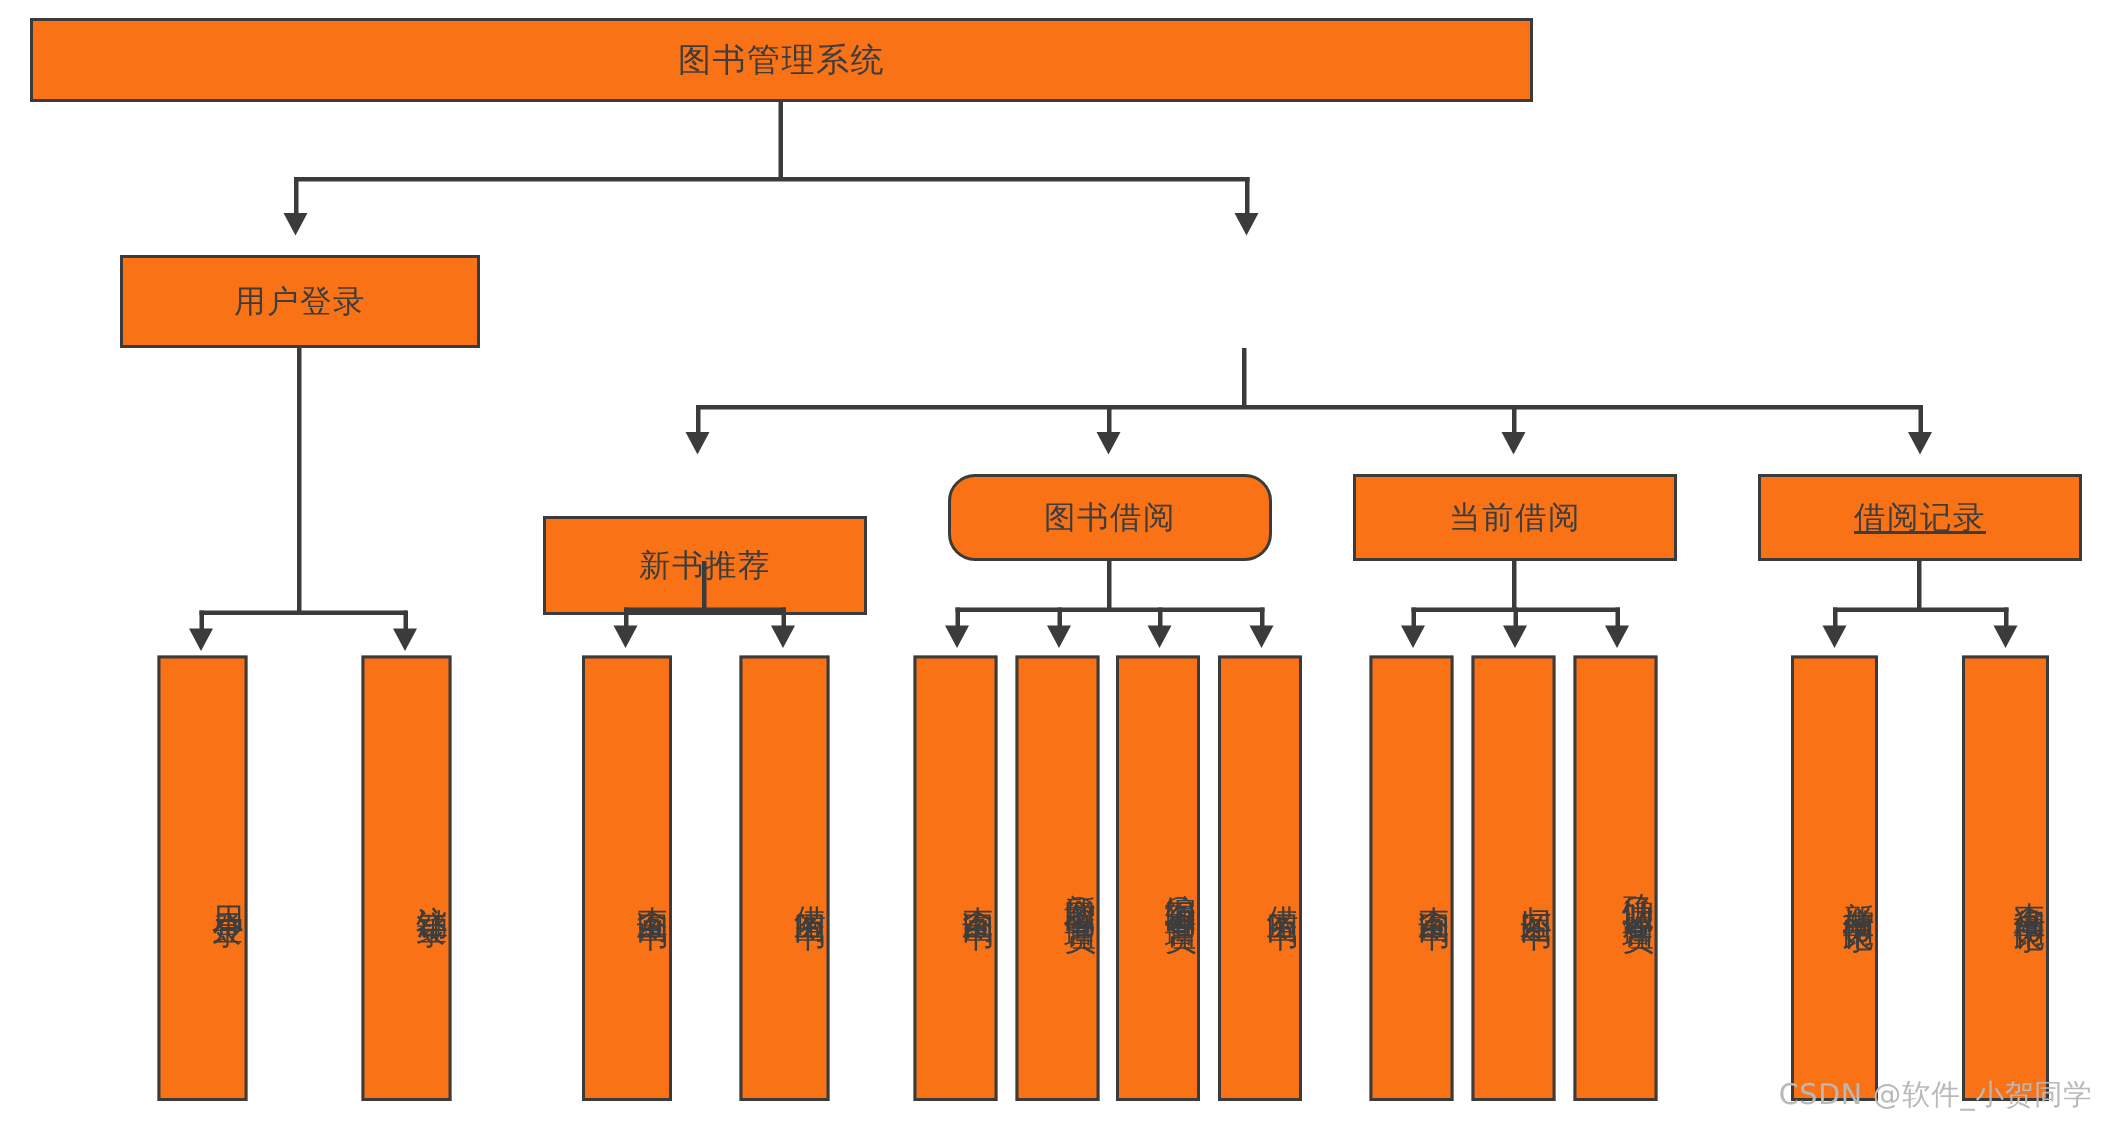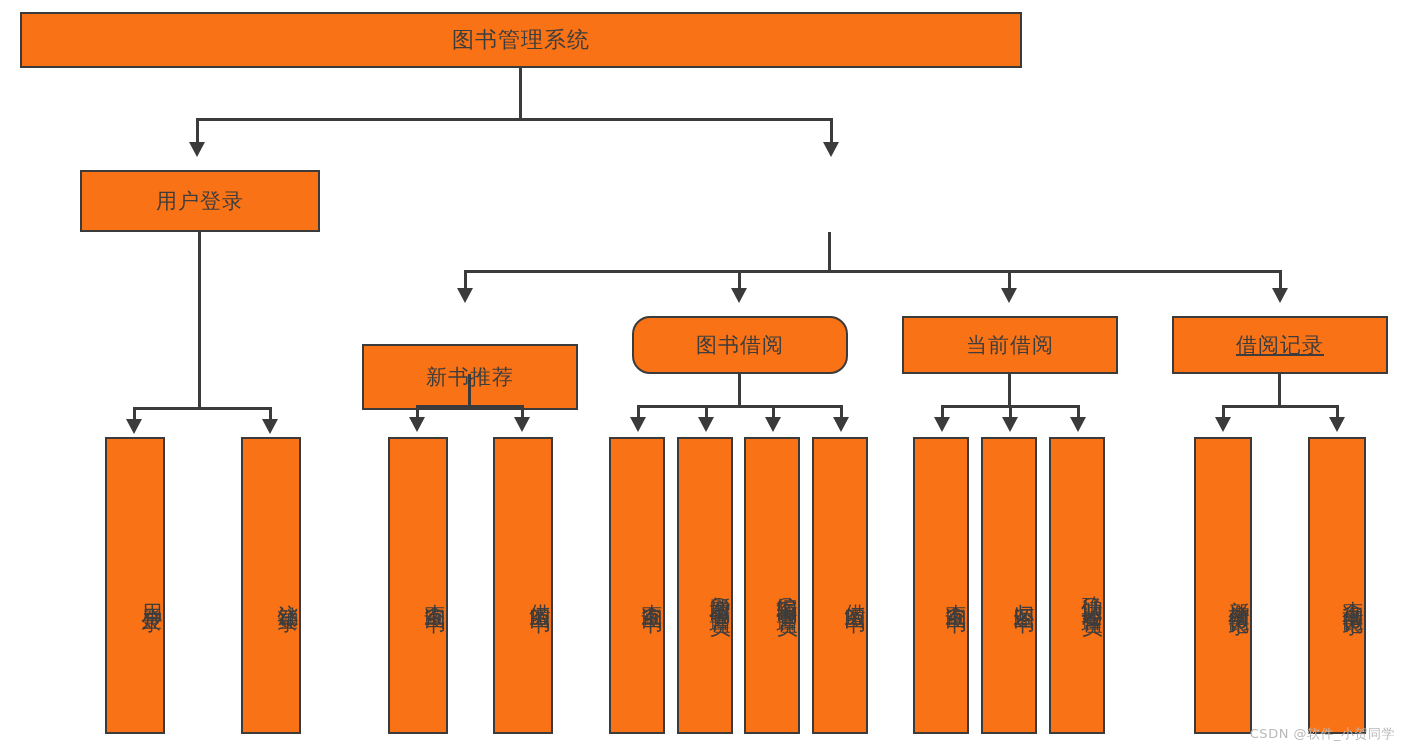--- a/index.html
+++ b/index.html
@@ -49,21 +49,21 @@
     border-left:8px solid transparent;
     border-right:8px solid transparent;
     border-top:15px solid #3b3b3b;
   }
 
   
   #watermark{
     position:absolute;
     right:10px;
     bottom:4px;
-    font-size:13px;
+    font-size:19px;
     color:#b9b9b9;
     letter-spacing:0.5px;
     white-space:nowrap;
     user-select:none;
   }
 </style>
 </head>
 <body>
 
 <div id="canvas">

